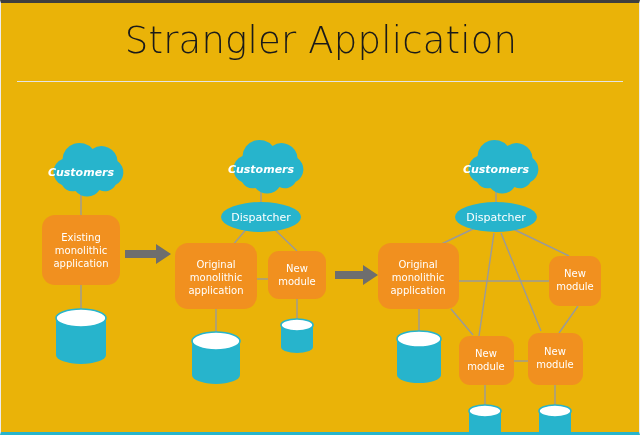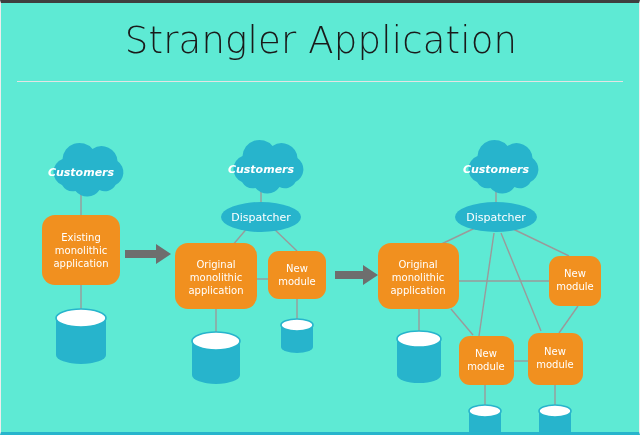--- a/index.html
+++ b/index.html
@@ -8,21 +8,21 @@
     padding: 0;
     background: #ffffff;
   }
   body {
     font-family: "Liberation Sans", sans-serif;
   }
   #slide {
     position: relative;
     width: 640px;
     height: 435px;
-    background: #5eead4;
+    background: #eab308;
     overflow: hidden;
     box-sizing: border-box;
     border-top: 3px solid #3f3f3f;
     border-bottom: 3px solid #27b4cc;
     border-left: 1px solid #ededed;
     border-right: 1px solid #ededed;
   }
   #slide-title {
     position: absolute;
     left: 0;

